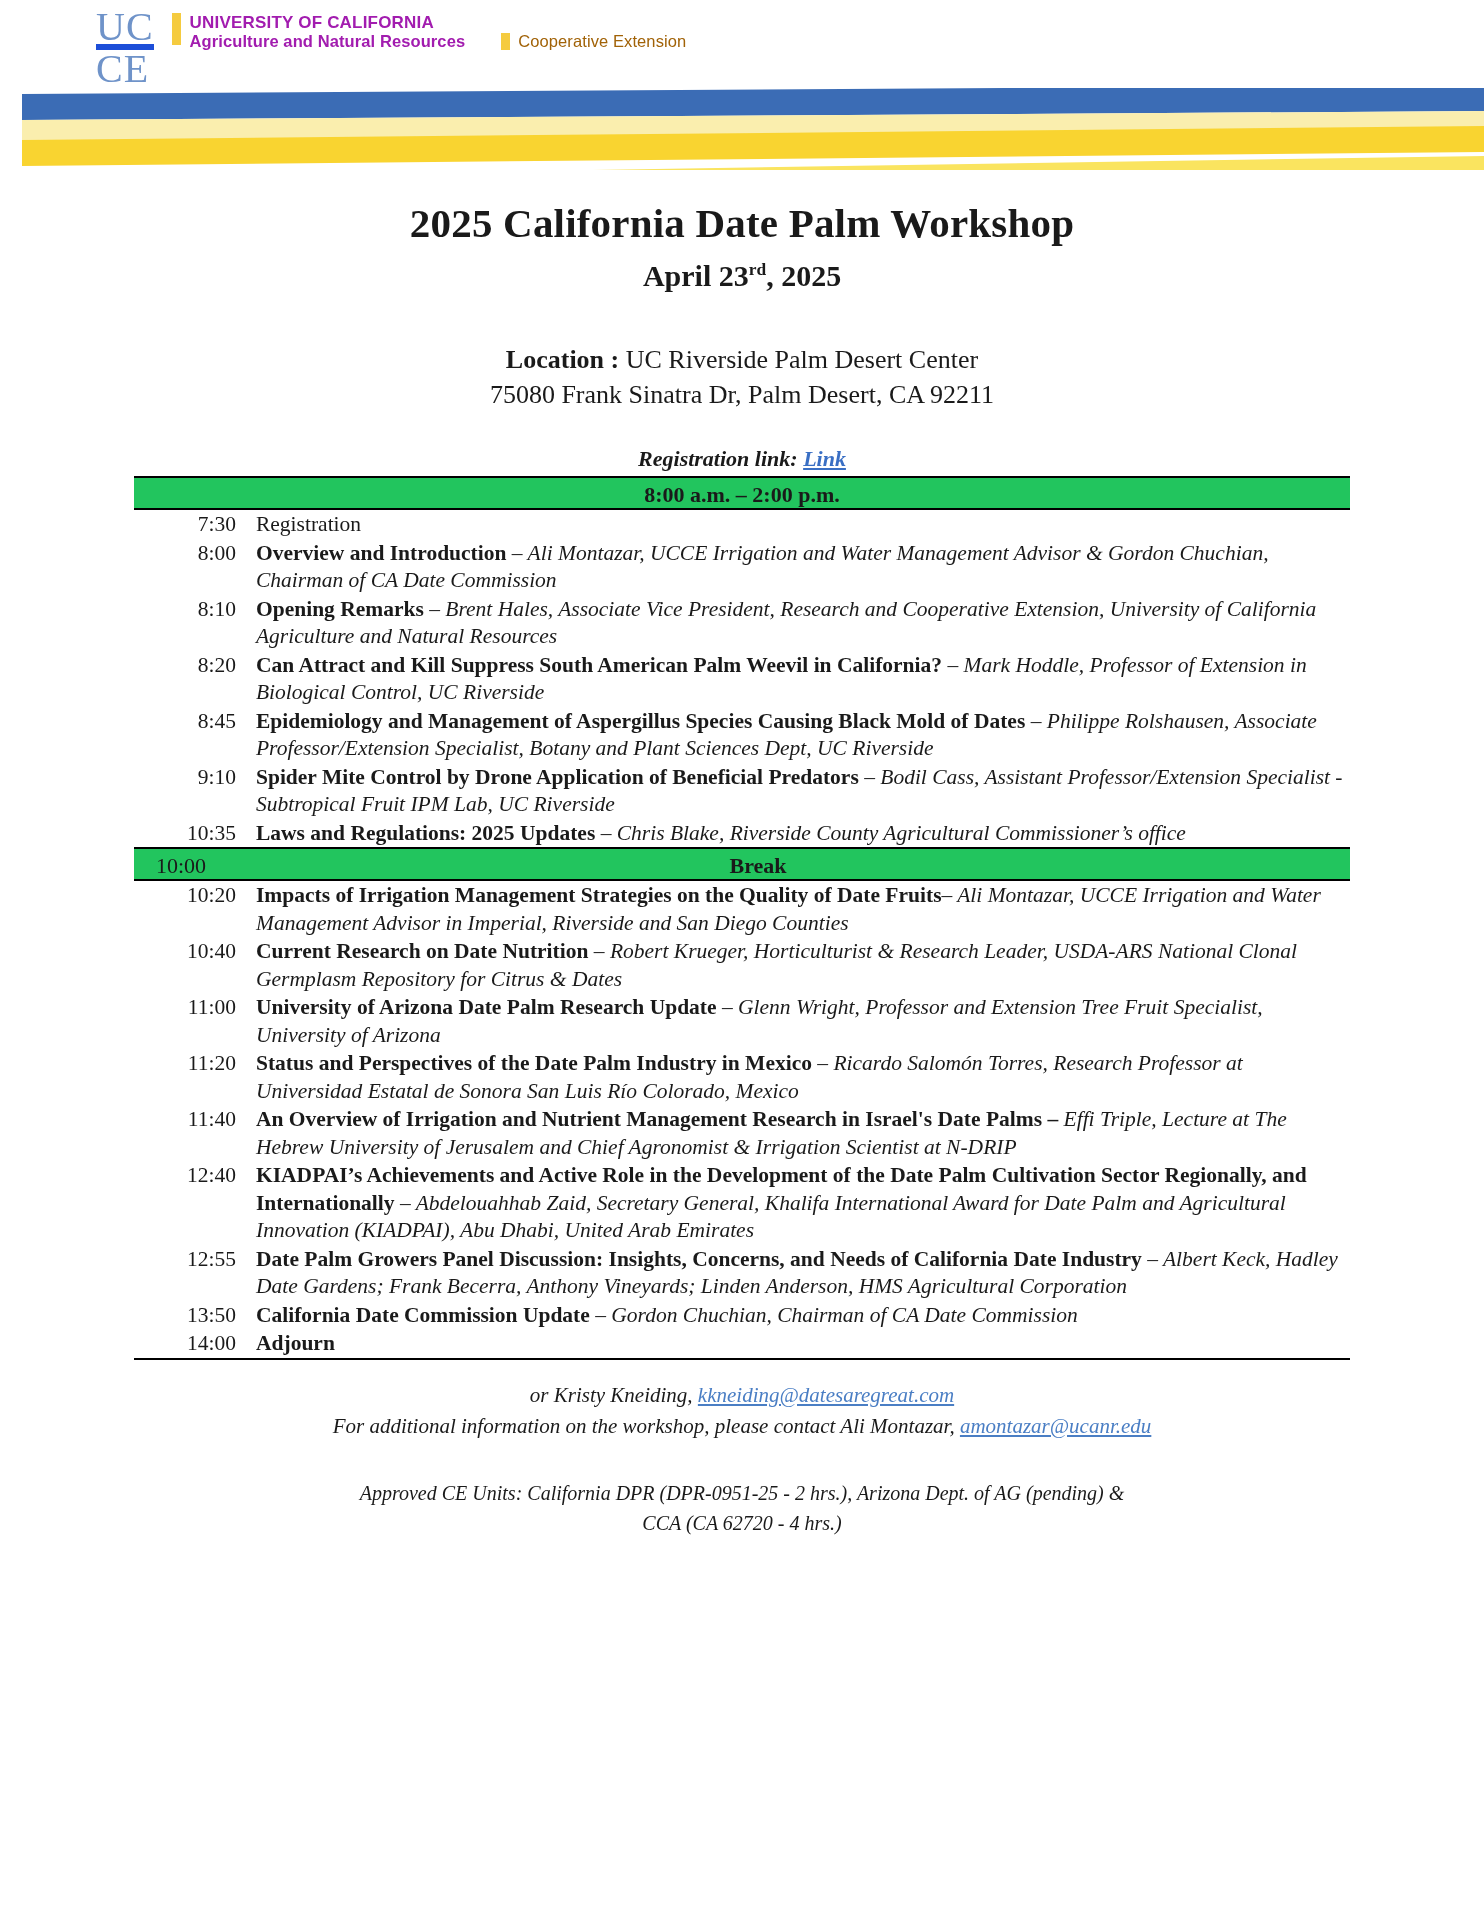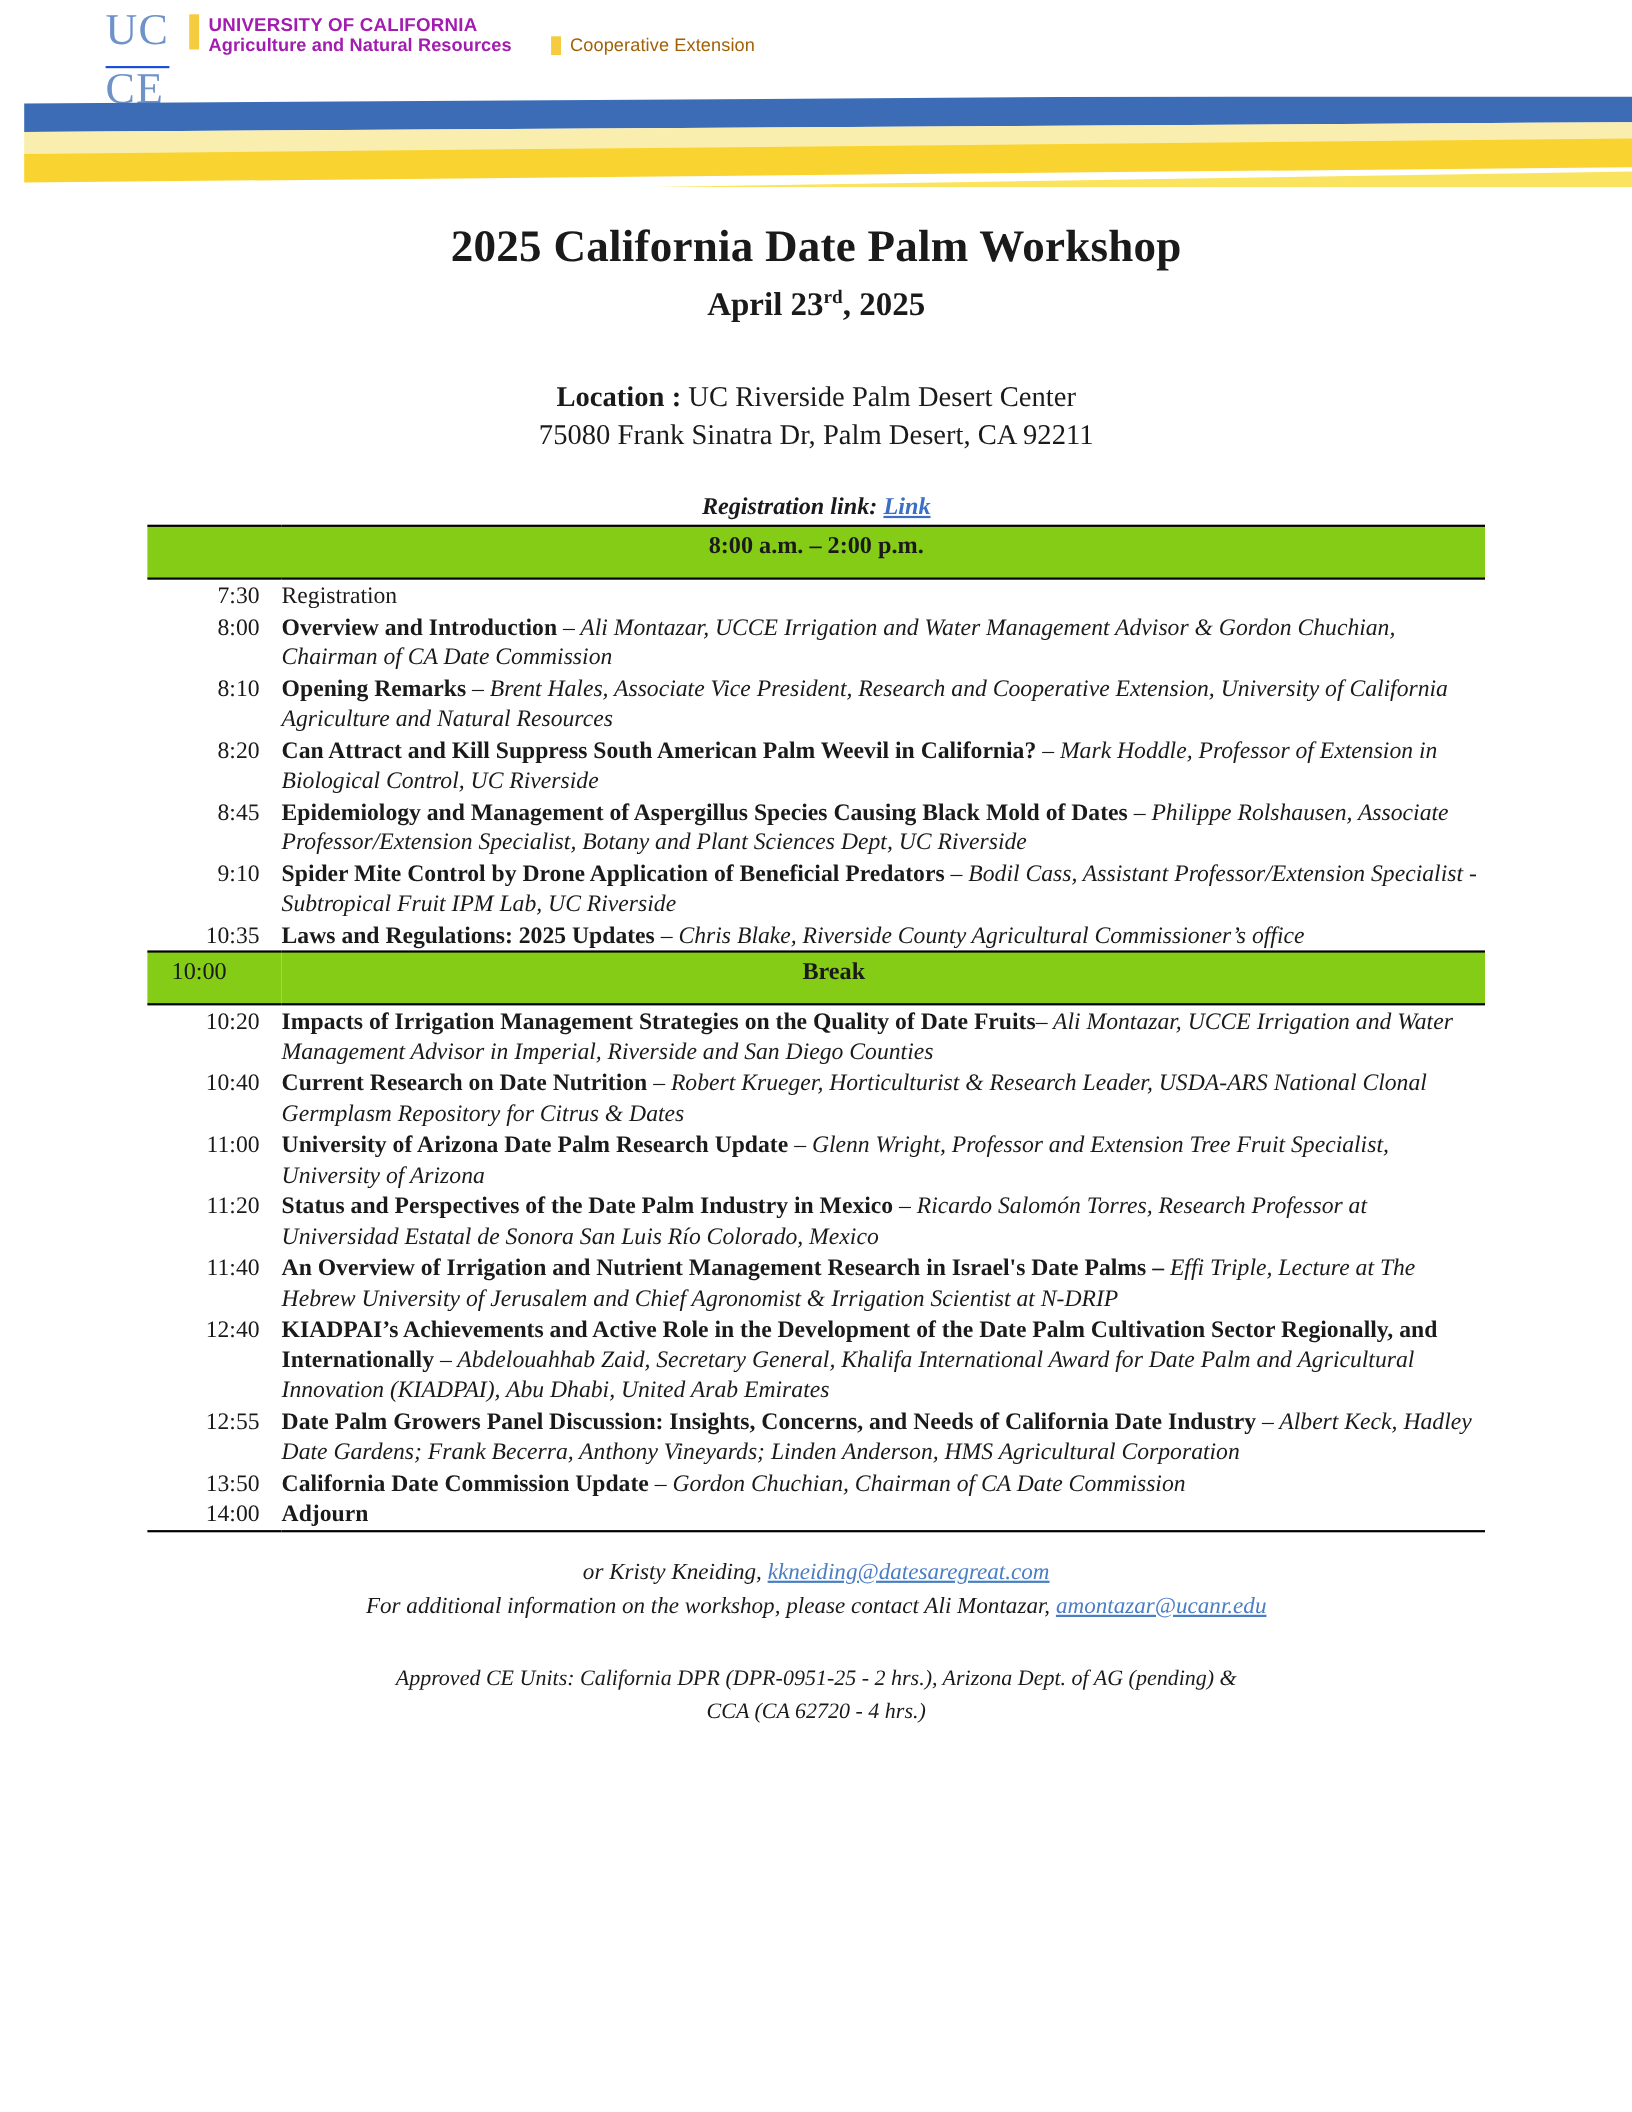--- a/index.html
+++ b/index.html
@@ -28,22 +28,22 @@
     font-family: "Liberation Serif", "DejaVu Serif", serif;
     color: #6f93c9;
     font-size: 40px;
     line-height: 33px;
     letter-spacing: 1px;
     padding-top: 10px;
     font-weight: 400;
   }
   .ucce-mark .uc-line {
     display: block;
-    border-bottom: 2px solid #1d4ed8;
-    padding-bottom: 17px;
+    border-bottom: 6px solid #1d4ed8;
+    padding-bottom: 1px;
   }
   .ucce-mark .ce-line { display: block; padding-top: 2px;}
   .wordmark {
     display: flex;
     align-items: flex-start;
     margin-left: 18px;
     padding-top: 13px;
   }
   .tick {
     width: 9px;
@@ -165,26 +165,26 @@
     width: 1216px;
     margin: 4px auto 0 auto;
     border-collapse: collapse;
     table-layout: fixed;
   }
   .sched td { vertical-align: top; padding: 0; }
   .col-time { width: 122px; }
   .col-body { width: 1094px; }
 
   tr.banner td {
-    background: #84cc16;
+    background: #22c55e;
     border-top: 2.5px solid #000;
     border-bottom: 2.5px solid #000;
     font-size: 22px;
     font-weight: bold;
-    padding: 4px 0 16px 0;
+    padding: 4px 0 0 0;
   }
   tr.banner.single td { text-align: center; }
   tr.banner .btime {
     text-align: left;
     padding-left: 22px;
     font-weight: normal;
   }
   tr.banner .btitle { text-align: center; padding-right: 90px; }
 
   tr.session td { font-size: 21.5px; line-height: 27.5px; padding-top: 1px; }

